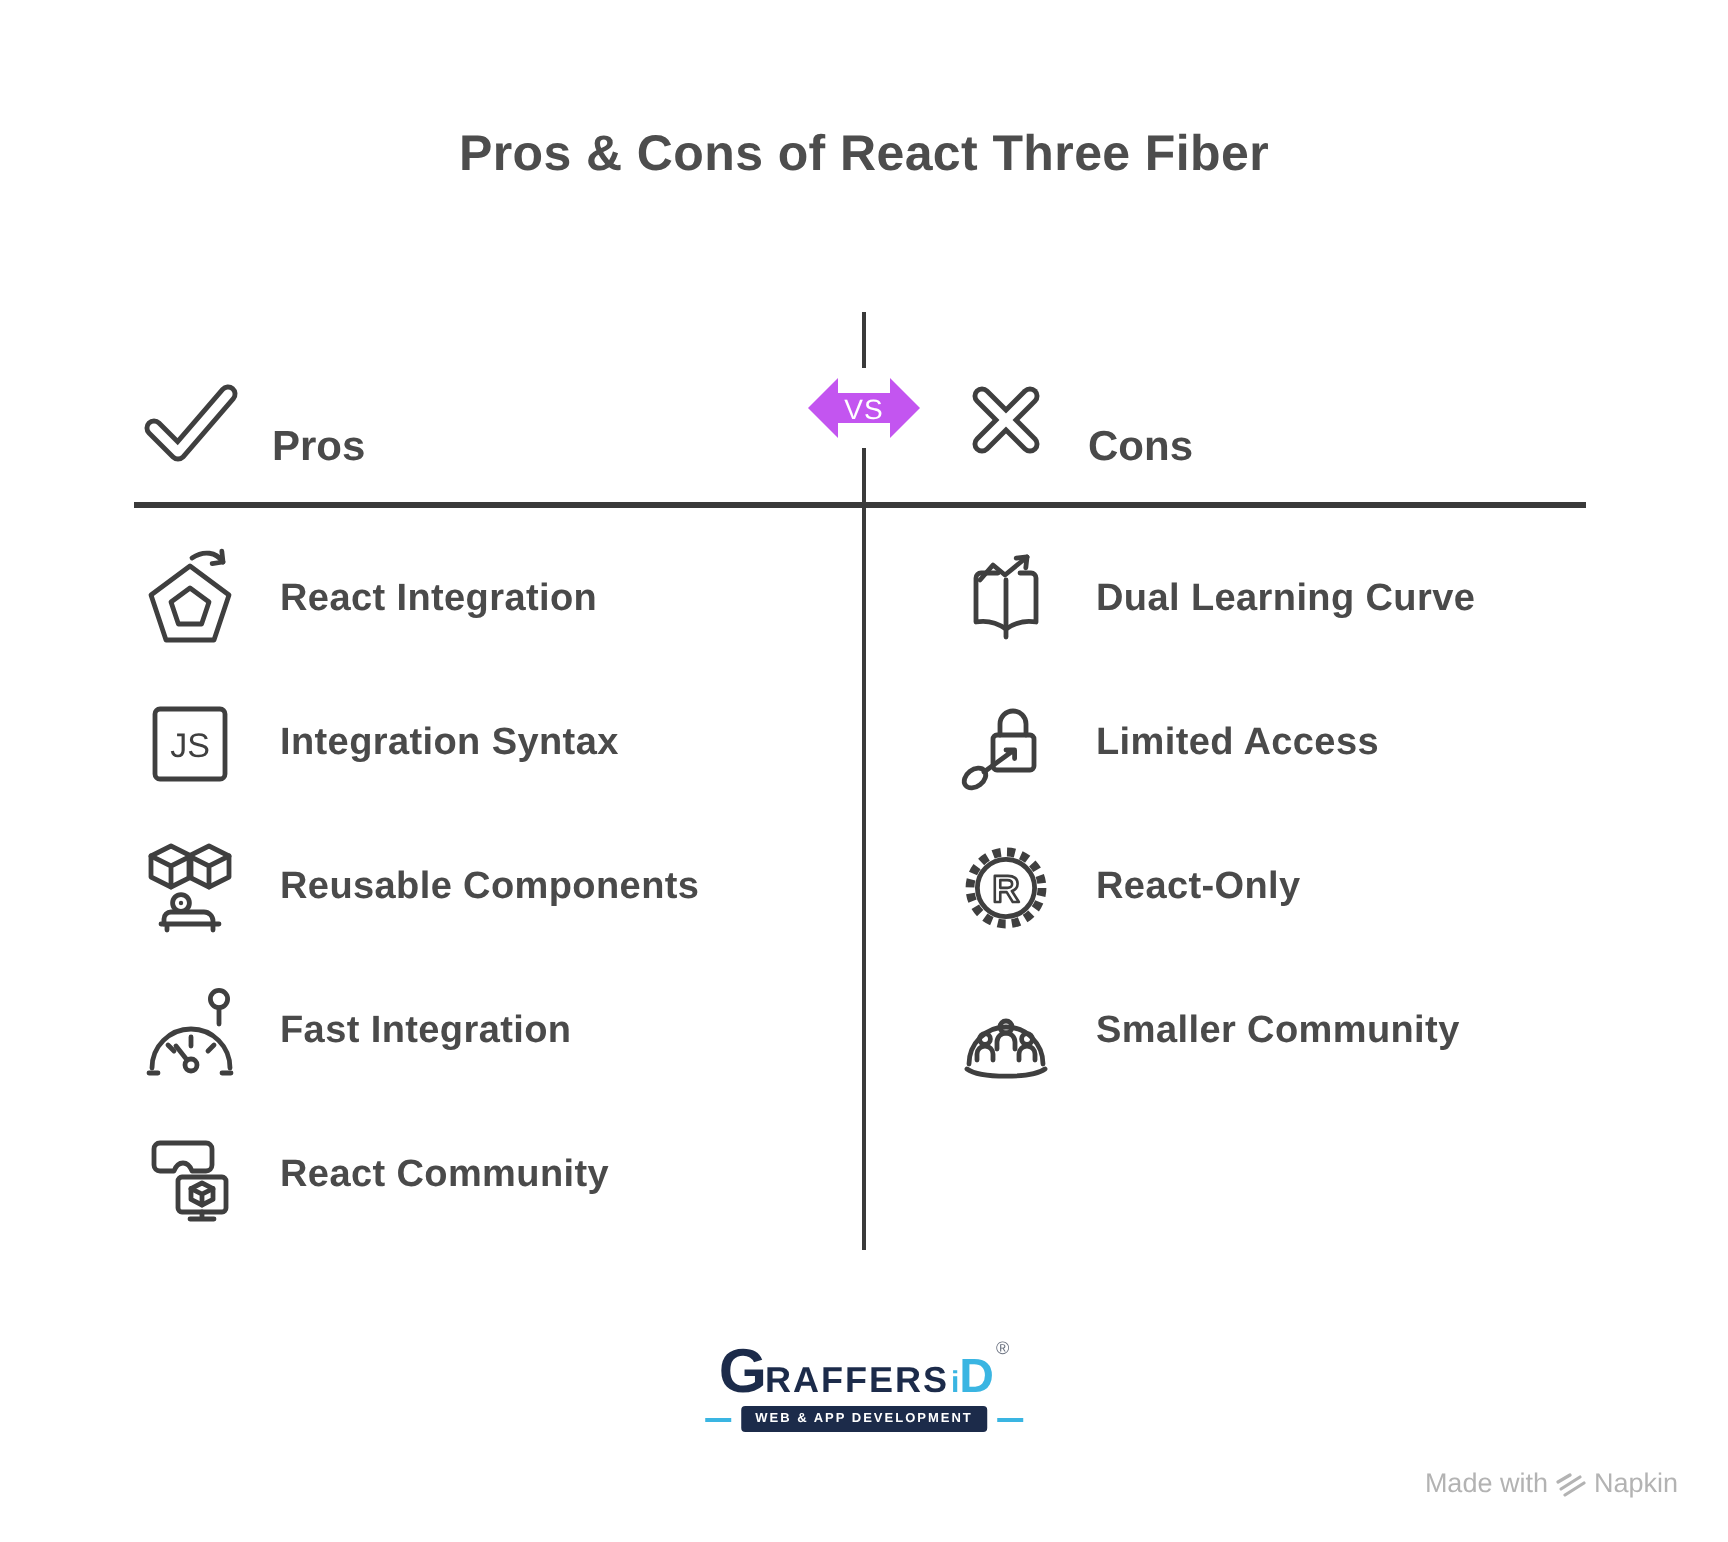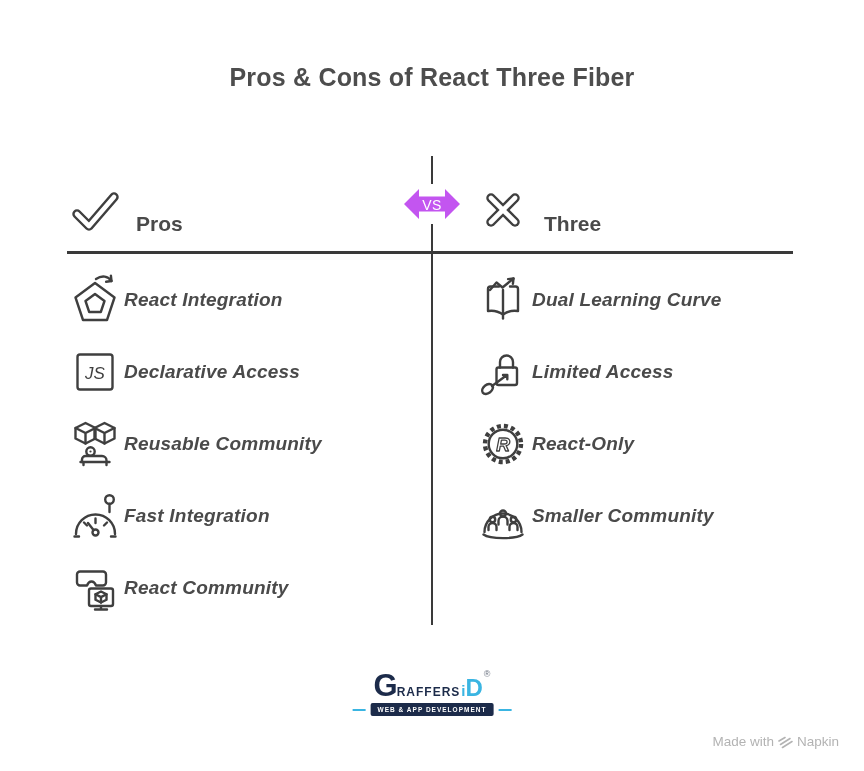--- a/index.html
+++ b/index.html
@@ -15,34 +15,34 @@
   .divider-v{position:absolute;left:431px;width:2px;background:#3a3a3a;}
   .divider-v.seg-top{top:156px;height:28px;}
   .divider-v.seg-bottom{top:224px;height:401px;}
   .hdr{position:absolute;display:flex;align-items:flex-end;gap:12px;height:64px;top:172px;}
   .hdr .icon-box{width:58px;display:flex;justify-content:center;align-items:center;}
   .hdr-label{font-size:21px;font-weight:700;color:#4a4a4a;}
   .hdr.pros{left:66px;}
   .hdr.cons{left:474px;}
   .vs-badge{position:absolute;left:404px;top:186px;width:56px;height:36px;}
   .vs-badge svg{display:block;}
-  .item{position:absolute;display:flex;align-items:center;gap:0;height:64px;font-style:italic;}
+  .item{position:absolute;display:flex;align-items:center;gap:16px;height:64px;}
   .item .icon-box{width:58px;display:flex;justify-content:center;align-items:center;}
   .item-label{font-size:19px;font-weight:700;color:#4a4a4a;letter-spacing:0.2px;}
   .col-left{left:66px;}
   .col-right{left:474px;text-align:right;}
   .r0{top:268px;} .r1{top:340px;} .r2{top:412px;} .r3{top:484px;} .r4{top:556px;}
   
   .logo{
     position:absolute;top:670px;left:50%;transform:translateX(-50%);
     display:flex;flex-direction:column;align-items:center;
   }
   .logo-row{display:flex;align-items:baseline;line-height:1;}
   .logo-g{font-size:31px;font-weight:700;color:#1c2b4a;letter-spacing:-1px;}
-  .logo-raffers{font-size:12px;font-weight:700;color:#1c2b4a;letter-spacing:1px;}
+  .logo-raffers{font-size:18px;font-weight:700;color:#1c2b4a;letter-spacing:1px;}
   .logo-i{font-size:15px;font-weight:700;color:#3ab5e2;margin-left:1px;}
   .logo-d{font-size:24px;font-weight:700;color:#3ab5e2;}
   .logo-reg{font-size:9px;color:#6b7280;align-self:flex-start;margin-left:1px;}
   .logo-tag-row{display:flex;align-items:center;gap:5px;margin-top:2px;}
   .logo-dash{width:13px;height:2px;background:#3ab5e2;}
   .logo-banner{
     background:#1c2b4a;color:#ffffff;font-size:6.5px;font-weight:700;
     letter-spacing:1px;padding:3px 7px;border-radius:2px;white-space:nowrap;
   }
   
@@ -82,21 +82,21 @@
 
   <div class="hdr cons">
     <span class="icon-box">
       <svg width="52" height="52" viewBox="0 0 52 52" fill="none" stroke-linecap="round" stroke-linejoin="round">
         <path d="M14,14 L38,38" stroke="#3f3f3f" stroke-width="9.5"></path>
         <path d="M38,14 L14,38" stroke="#3f3f3f" stroke-width="9.5"></path>
         <path d="M14,14 L38,38" stroke="#ffffff" stroke-width="4.6"></path>
         <path d="M38,14 L14,38" stroke="#ffffff" stroke-width="4.6"></path>
       </svg>
     </span>
-    <span class="hdr-label">Three</span>
+    <span class="hdr-label">Cons</span>
   </div>
 
   <div class="item col-left r0">
     <span class="icon-box">
       <svg width="52" height="52" viewBox="0 0 52 52" fill="none" stroke="#3f3f3f" stroke-width="2.4" stroke-linecap="round" stroke-linejoin="round">
         <path d="M26,9 L45.5,23.5 L38,46 L14,46 L6.5,23.5 Z"></path>
         <path d="M26,20 L35.5,27 L31.8,38 L20.2,38 L16.5,27 Z"></path>
         <path d="M27,5 C33,1 39,2 42.5,7"></path>
         <path d="M42.5,7 l-0.6,-5.4 M42.5,7 l-5.4,0.8"></path>
       </svg>
@@ -104,37 +104,37 @@
     <span class="item-label">React Integration</span>
   </div>
 
   <div class="item col-left r1">
     <span class="icon-box">
       <svg width="52" height="52" viewBox="0 0 52 52" fill="none" stroke="#3f3f3f" stroke-width="2.4" stroke-linecap="round" stroke-linejoin="round">
         <rect x="8.5" y="8.5" width="35" height="35" rx="2.5"></rect>
         <text x="26" y="32.5" text-anchor="middle" font-size="17" font-weight="400" fill="#3f3f3f" stroke="none" font-family="Liberation Sans, sans-serif">JS</text>
       </svg>
     </span>
-    <span class="item-label">Declarative Access</span>
+    <span class="item-label">Integration Syntax</span>
   </div>
 
   <div class="item col-left r2">
     <span class="icon-box">
       <svg width="52" height="52" viewBox="0 0 52 52" fill="none" stroke="#3f3f3f" stroke-width="2.4" stroke-linecap="round" stroke-linejoin="round">
         <path d="M16.5,5 L26.5,10 L26.5,20.5 L16.5,25.5 L6.5,20.5 L6.5,10 Z"></path>
         <path d="M6.5,10 L16.5,15 L26.5,10 M16.5,15 L16.5,25.5"></path>
         <path d="M35.5,5 L45.5,10 L45.5,20.5 L35.5,25.5 L25.5,20.5 L25.5,10 Z"></path>
         <path d="M25.5,10 L35.5,15 L45.5,10 M35.5,15 L35.5,25.5"></path>
         <circle cx="21.5" cy="33.5" r="4.2"></circle>
         <circle cx="21.5" cy="33.5" r="1.1" fill="#3f3f3f" stroke="none"></circle>
         <path d="M13,44 v-2.5 a3.5,3.5 0 0 1 3.5,-3.5 h16.5 a4.5,4.5 0 0 1 4.5,4.5 v1.5"></path>
         <path d="M11.5,44 h29 M14.5,44 v3 M37.5,44 v3"></path>
       </svg>
     </span>
-    <span class="item-label">Reusable Community</span>
+    <span class="item-label">Reusable Components</span>
   </div>
 
   <div class="item col-left r3">
     <span class="icon-box">
       <svg width="52" height="52" viewBox="0 0 52 52" fill="none" stroke="#3f3f3f" stroke-width="2.4" stroke-linecap="round" stroke-linejoin="round">
         <circle cx="40.5" cy="9.5" r="4.3"></circle>
         <path d="M40.5,14 v8"></path>
         <path d="M7,44 A 19.5,19.5 0 0 1 46,44"></path>
         <path d="M26.5,28.5 v4.5 M15,32.5 l3,3 M38,32.5 l-3,3"></path>
         <path d="M5.5,46.5 h4.5 M42,46.5 h4.5"></path>

